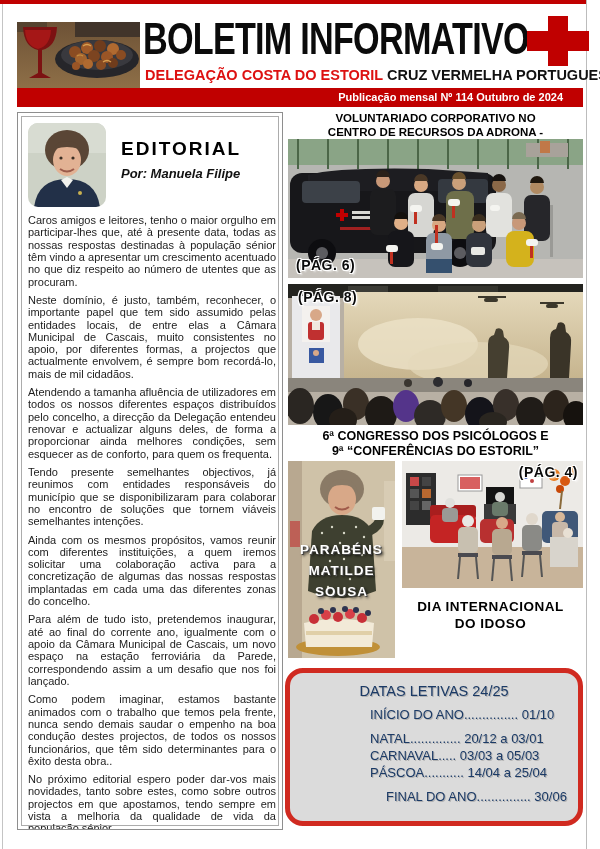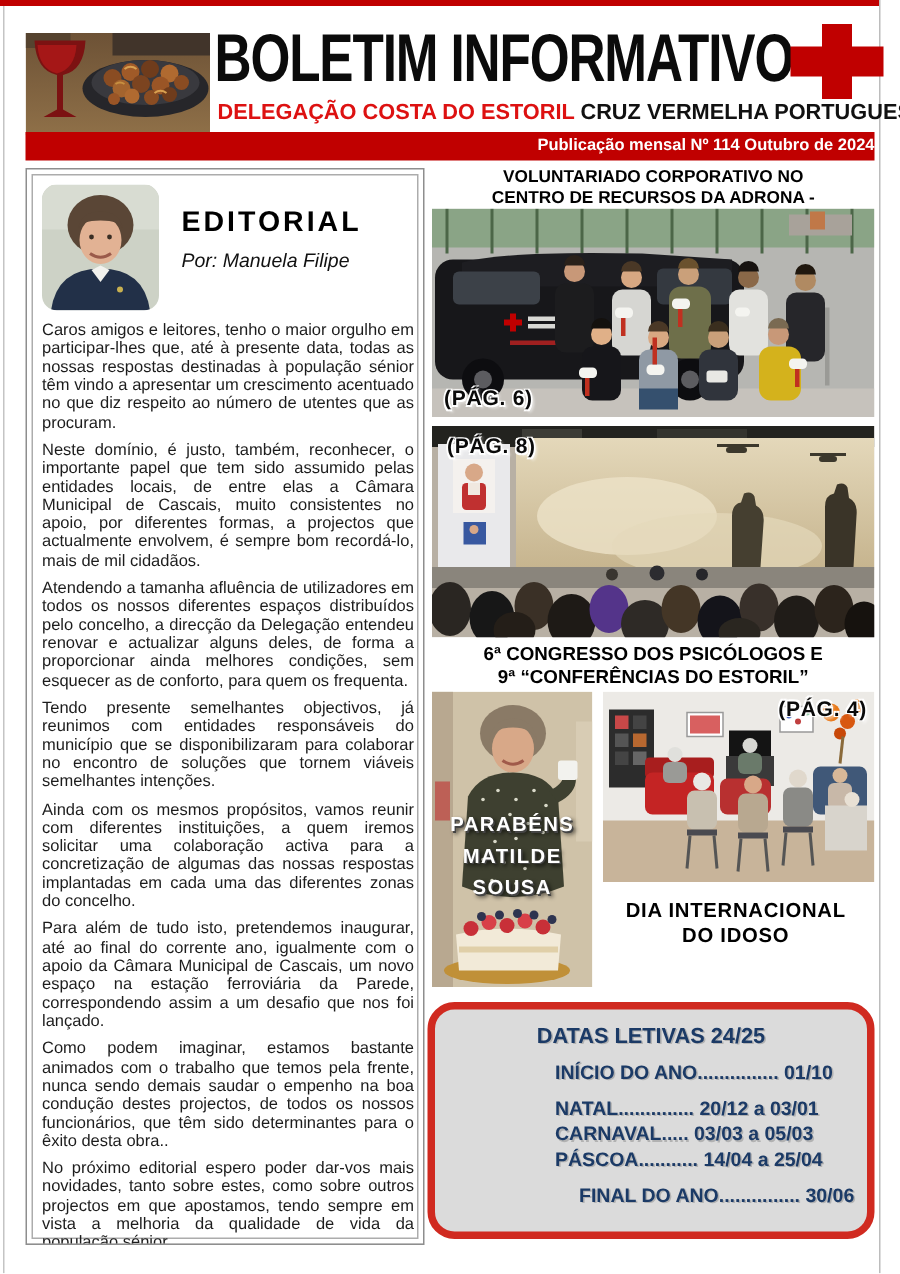--- a/index.html
+++ b/index.html
@@ -24,29 +24,29 @@
   .masthead-title{position:absolute;left:143px;top:10px;width:480px;height:58px;
     font-size:45px;font-weight:bold;color:#0b0b0b;letter-spacing:-1px;white-space:nowrap;
     transform:scaleX(0.76);transform-origin:left top;line-height:58px;}
   .cross{position:absolute;left:527px;top:16px;width:62px;height:50px;}
   .cross .v{position:absolute;left:21px;top:0;width:20px;height:50px;background:var(--red);}
   .cross .h{position:absolute;left:0;top:15px;width:62px;height:20px;background:var(--red);}
   .masthead-sub{position:absolute;left:145px;top:67px;font-size:14.5px;font-weight:bold;white-space:nowrap;}
   .masthead-sub .r{color:var(--subtitle-red);}
   .masthead-sub .b{color:#111;}
   .banner{position:absolute;left:17px;top:88px;width:566px;height:19px;background:var(--red);
-    color:#fff;font-size:11px;font-weight:bold;text-align:right;line-height:19px;padding-right:0;}
+    color:#fff;font-size:11px;font-weight:bold;text-align:right;line-height:19px;padding-right:20px;}
 
   
   .edit-box{position:absolute;left:17px;top:112px;width:266px;height:718px;background:#fff;
     border:1px solid #8e8e8e;box-shadow:inset 0 0 0 3px #fff,inset 0 0 0 4px #acacac;overflow:hidden;}
   .portrait{position:absolute;left:10px;top:10px;width:78px;height:84px;border-radius:10px;overflow:hidden;}
   .portrait svg{display:block;width:100%;height:100%;}
   .edit-heading{position:absolute;left:103px;top:25px;font-size:19px;font-weight:bold;letter-spacing:2px;color:#000;}
-  .edit-byline{position:absolute;left:103px;top:53px;font-size:13px;font-weight:normal;font-style:italic;color:#111;}
+  .edit-byline{position:absolute;left:103px;top:53px;font-size:13px;font-weight:bold;font-style:italic;color:#111;}
   .edit-text{position:absolute;left:10px;top:101px;width:248px;color:#1c1c1c;
     font-size:11px;line-height:1.12;text-align:justify;}
   .edit-text p{margin:0 0 6px 0;}
 
   
   .story1-title{position:absolute;left:288px;top:111px;width:295px;text-align:center;
     font-size:11.5px;font-weight:bold;color:#000;line-height:1.22;}
   .story1-title span{display:block;width:250px;margin:0 auto;}
   .photo{position:absolute;overflow:hidden;}
   .photo svg{display:block;width:100%;height:100%;}
@@ -69,21 +69,21 @@
     font-size:13.5px;font-weight:bold;letter-spacing:1px;line-height:1.55;
     text-shadow:1px 1px 0 #444,2px 2px 3px rgba(0,0,0,.8);}
 
   .caption-idoso{position:absolute;left:398px;top:599px;width:185px;text-align:center;
     font-size:13.5px;font-weight:bold;color:#000;line-height:1.25;letter-spacing:0.5px;}
   .caption-idoso span{display:block;width:162px;margin:0 auto;}
 
   
   .dates-box{position:absolute;left:285px;top:668px;width:298px;height:158px;
     background:var(--dates-box-bg);border:5px solid var(--dates-box-border);border-radius:18px;
-    color:var(--navy);font-weight:bold;text-shadow:1px 1px 0 #b2b2b2;overflow:hidden;}
+    color:var(--navy);font-weight:normal;text-shadow:1px 1px 0 #b2b2b2;overflow:hidden;}
   .dates-title{margin-top:9px;text-align:center;font-size:14.5px;line-height:1.25;}
   .dates-rows{margin:7px 0 0 80px;font-size:13px;}
   .dates-rows .row{line-height:1.3;}
   .dates-rows .gap-after{margin-bottom:7px;}
   .dates-rows .gap-before{margin-top:7px;padding-left:16px;}
 </style>
 </head>
 <body>
 
 <div class="page">

